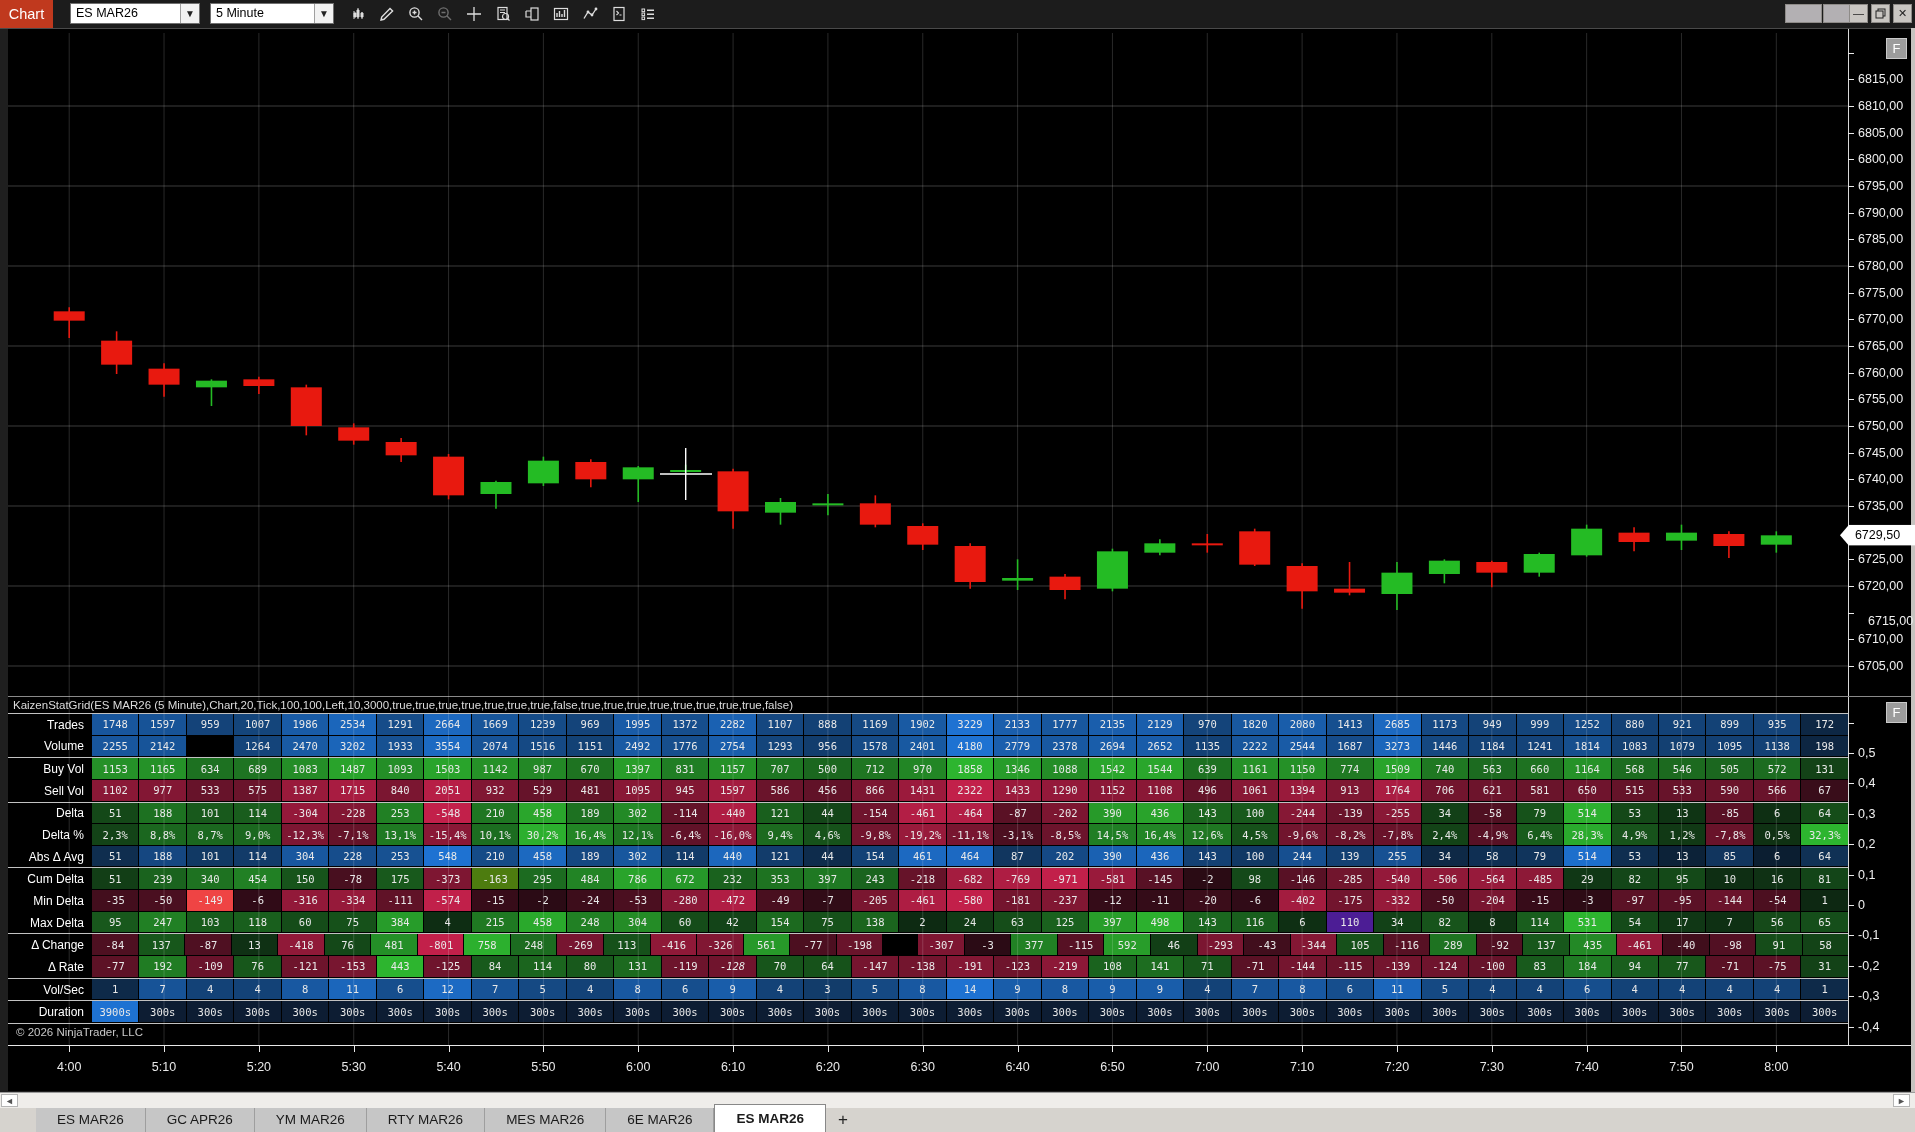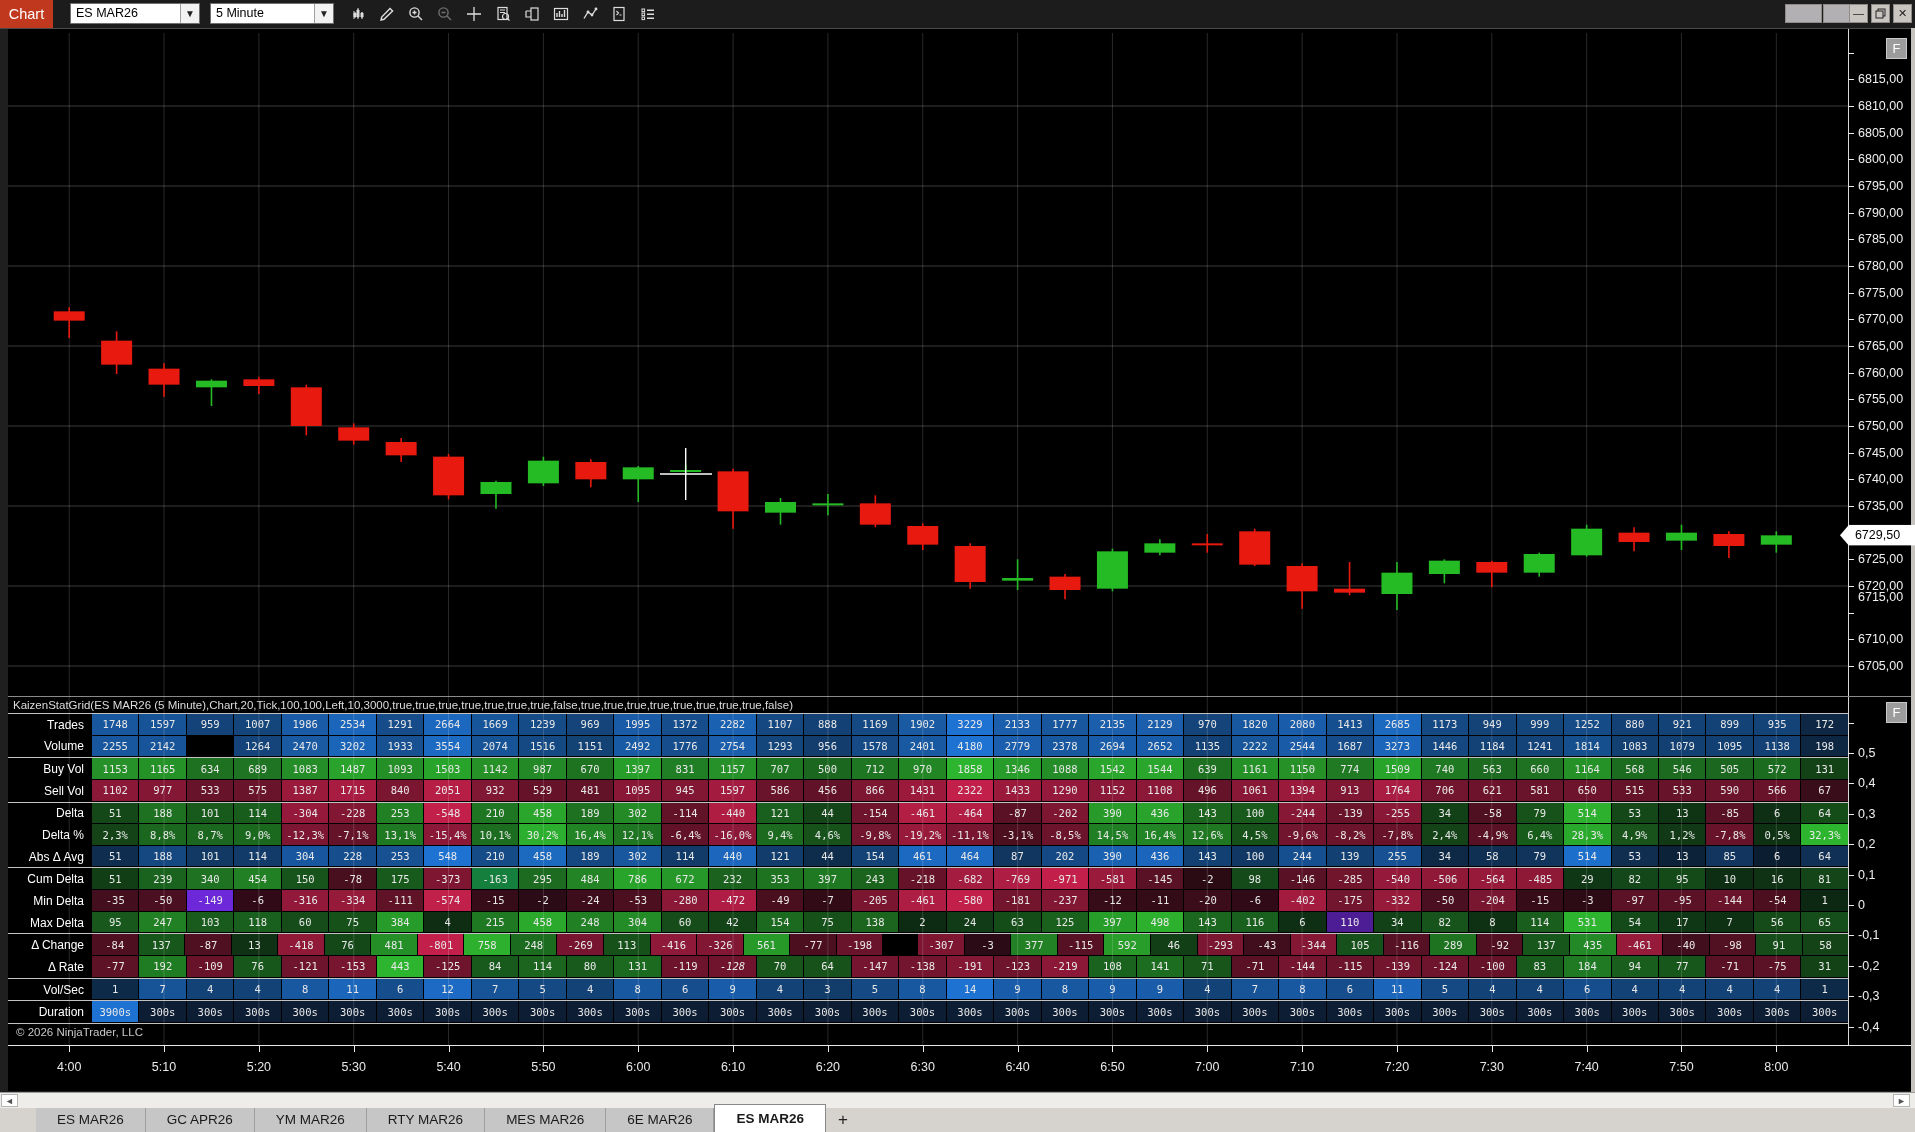--- a/index.html
+++ b/index.html
@@ -441,21 +441,21 @@
       <div class="srow sep">
         <div class="rowlabel">Cum Delta</div>
         <div class="cell" style="background: rgb(18, 62, 22);">51</div>
         <div class="cell" style="background: rgb(26, 99, 30);">239</div>
         <div class="cell" style="background: rgb(30, 114, 33);">340</div>
         <div class="cell" style="background: rgb(33, 128, 36);">454</div>
         <div class="cell" style="background: rgb(23, 84, 27);">150</div>
         <div class="cell" style="background: rgb(72, 15, 31);">-78</div>
         <div class="cell" style="background: rgb(24, 89, 28);">175</div>
         <div class="cell" style="background: rgb(126, 22, 50);">-373</div>
-        <div class="cell" style="background: #15803d;">-163</div>
+        <div class="cell" style="background: #4d7c0f;">-163</div>
         <div class="cell" style="background: rgb(28, 107, 32);">295</div>
         <div class="cell" style="background: rgb(34, 132, 37);">484</div>
         <div class="cell" style="background: rgb(41, 164, 43);">786</div>
         <div class="cell" style="background: rgb(38, 152, 41);">672</div>
         <div class="cell" style="background: rgb(26, 98, 30);">232</div>
         <div class="cell" style="background: rgb(30, 115, 33);">353</div>
         <div class="cell" style="background: rgb(31, 121, 35);">397</div>
         <div class="cell" style="background: rgb(26, 100, 30);">243</div>
         <div class="cell" style="background: rgb(102, 19, 41);">-218</div>
         <div class="cell" style="background: rgb(164, 28, 63);">-682</div>
@@ -475,21 +475,21 @@
         <div class="cell" style="background: rgb(19, 70, 24);">82</div>
         <div class="cell" style="background: rgb(20, 73, 24);">95</div>
         <div class="cell" style="background: rgb(14, 46, 19);">10</div>
         <div class="cell" style="background: rgb(15, 49, 20);">16</div>
         <div class="cell" style="background: rgb(19, 69, 24);">81</div>
       </div>
       <div class="srow">
         <div class="rowlabel">Min Delta</div>
         <div class="cell" style="background: rgb(67, 14, 29);">-35</div>
         <div class="cell" style="background: rgb(74, 15, 32);">-50</div>
-        <div class="cell" style="background: #6d28d9;">-149</div>
+        <div class="cell" style="background: #ef4444;">-149</div>
         <div class="cell" style="background: rgb(48, 11, 23);">-6</div>
         <div class="cell" style="background: rgb(146, 25, 57);">-316</div>
         <div class="cell" style="background: rgb(150, 26, 58);">-334</div>
         <div class="cell" style="background: rgb(96, 18, 39);">-111</div>
         <div class="cell" style="background: rgb(193, 32, 74);">-574</div>
         <div class="cell" style="background: rgb(55, 12, 25);">-15</div>
         <div class="cell" style="background: rgb(43, 11, 21);">-2</div>
         <div class="cell" style="background: rgb(61, 13, 27);">-24</div>
         <div class="cell" style="background: rgb(75, 15, 32);">-53</div>
         <div class="cell" style="background: rgb(139, 24, 55);">-280</div>
@@ -923,21 +923,21 @@
       <div class="tickmark" style="top: 479.331px;"></div>
       <div class="pricelabel" style="top: 479.331px;">6740,00</div>
       <div class="tickmark" style="top: 505.998px;"></div>
       <div class="pricelabel" style="top: 505.998px;">6735,00</div>
       <div class="tickmark" style="top: 532.664px;"></div>
       <div class="tickmark" style="top: 559.331px;"></div>
       <div class="pricelabel" style="top: 559.331px;">6725,00</div>
       <div class="tickmark" style="top: 585.997px;"></div>
       <div class="pricelabel" style="top: 585.997px;">6720,00</div>
       <div class="tickmark" style="top: 612.663px;"></div>
-      <div class="pricelabel" style="top: 597px;">6715,00</div>
+      <div class="pricelabel" style="top: 621px; margin-left: 10px;">6715,00</div>
       <div class="tickmark" style="top: 639.33px;"></div>
       <div class="pricelabel" style="top: 639.33px;">6710,00</div>
       <div class="tickmark" style="top: 665.996px;"></div>
       <div class="pricelabel" style="top: 665.996px;">6705,00</div>
       <div id="price-marker" style="top: 535.331px;">6729,50</div>
       <div class="fbtn" style="top: 38px;">F</div>
       <div class="fbtn" style="top: 702px;">F</div>
       <div class="tickmark" style="top: 753px;"></div>
       <div class="pricelabel" style="top: 753px;">0,5</div>
       <div class="tickmark" style="top: 783.4px;"></div>

